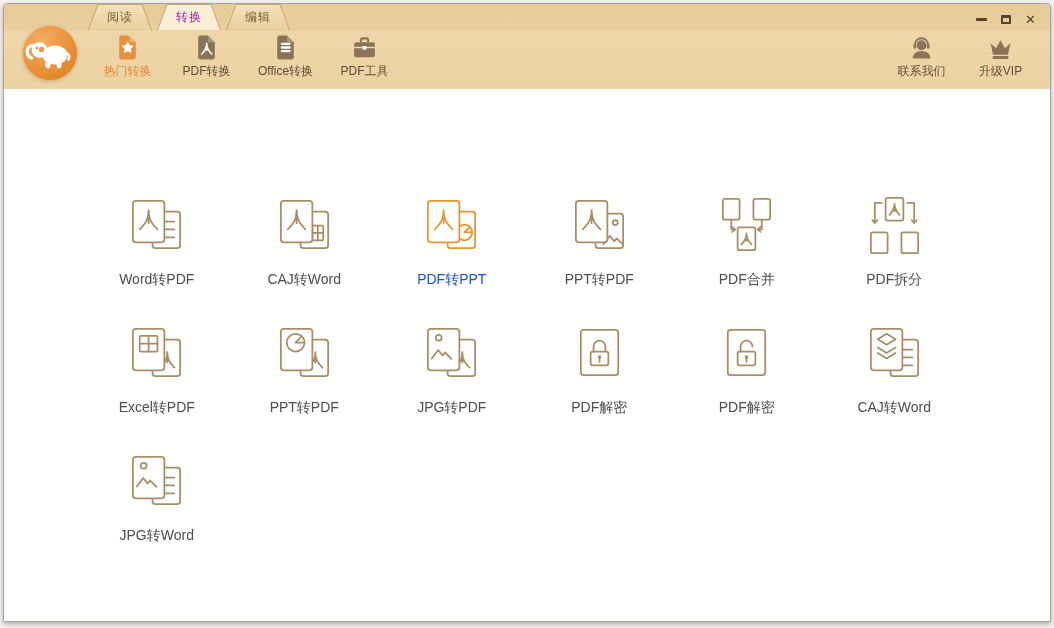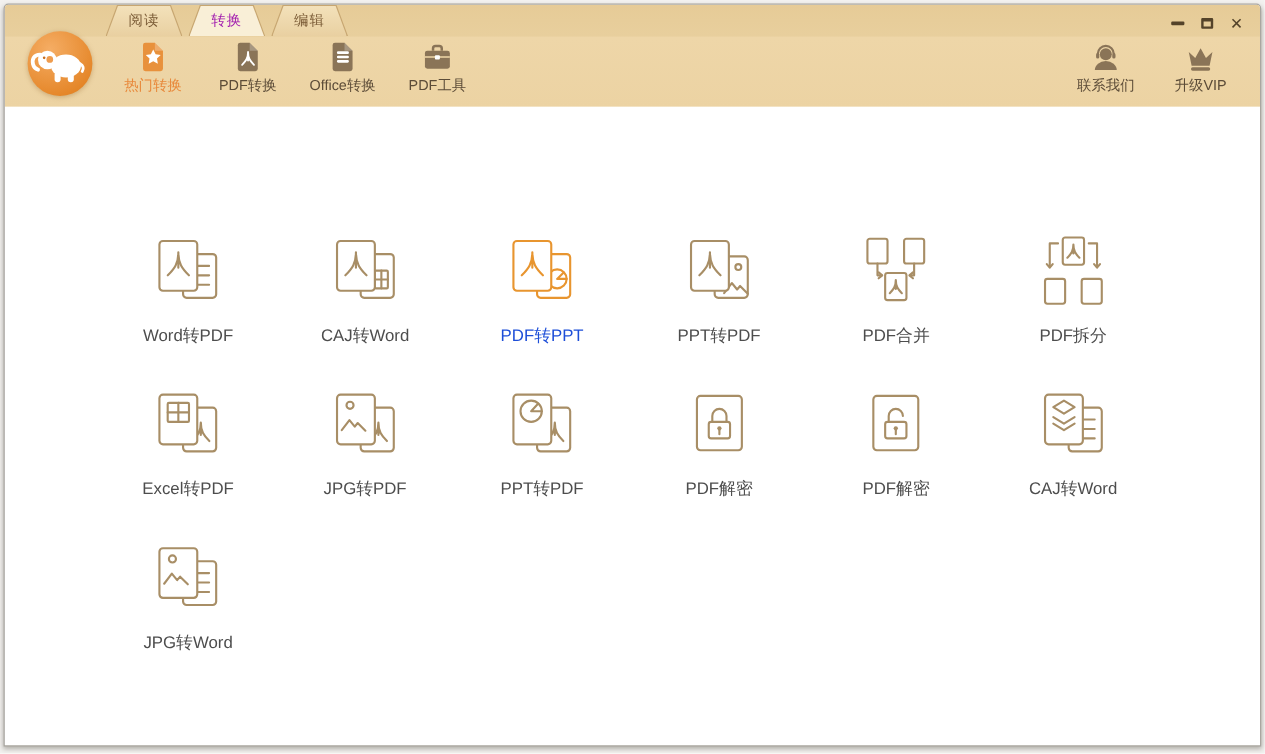--- a/index.html
+++ b/index.html
@@ -235,34 +235,34 @@
             <rect x="17" y="15" width="18" height="16" rx="1"></rect>
             <path d="M17 23h18M26 15v16"></path>
           </svg>
        <span class="glabel">Excel转PDF</span>
      </div>
         <div class="gitem ">
        <svg viewBox="0 0 68 68" fill="none" stroke="currentColor" stroke-width="1.8" stroke-linecap="round" stroke-linejoin="round">
             <rect x="30" y="19" width="28" height="37" rx="3"></rect>
             <path d="M45 31.5 C45 39.15 42.45 42.55 37.775 47.225 M45 31.5 C45 39.15 47.55 42.55 52.225 47.225 M45 37.025 L45 42.125"></path>
             <rect x="10" y="8" width="32" height="42" rx="3" fill="#fff"></rect>
+            <circle cx="25" cy="22" r="9"></circle>
+            <path d="M25 22l6-6.5M25 22h9"></path>
+          </svg>
+       <span class="glabel">PPT转PDF</span>
+     </div>
+        <div class="gitem ">
+       <svg viewBox="0 0 68 68" fill="none" stroke="currentColor" stroke-width="1.8" stroke-linecap="round" stroke-linejoin="round">
+            <rect x="30" y="19" width="28" height="37" rx="3"></rect>
+            <path d="M45 31.5 C45 39.15 42.45 42.55 37.775 47.225 M45 31.5 C45 39.15 47.55 42.55 52.225 47.225 M45 37.025 L45 42.125"></path>
+            <rect x="10" y="8" width="32" height="42" rx="3" fill="#fff"></rect>
             <circle cx="21" cy="17" r="3"></circle>
             <path d="M14 38l6.5-8.5 4.5 5.5 2.5-3 6.5 6.5"></path>
           </svg>
        <span class="glabel">JPG转PDF</span>
-     </div>
-        <div class="gitem ">
-       <svg viewBox="0 0 68 68" fill="none" stroke="currentColor" stroke-width="1.8" stroke-linecap="round" stroke-linejoin="round">
-            <rect x="30" y="19" width="28" height="37" rx="3"></rect>
-            <path d="M45 31.5 C45 39.15 42.45 42.55 37.775 47.225 M45 31.5 C45 39.15 47.55 42.55 52.225 47.225 M45 37.025 L45 42.125"></path>
-            <rect x="10" y="8" width="32" height="42" rx="3" fill="#fff"></rect>
-            <circle cx="25" cy="22" r="9"></circle>
-            <path d="M25 22l6-6.5M25 22h9"></path>
-          </svg>
-       <span class="glabel">PPT转PDF</span>
      </div>
         <div class="gitem ">
        <svg viewBox="0 0 68 68" fill="none" stroke="currentColor" stroke-width="1.8" stroke-linecap="round" stroke-linejoin="round">
             <rect x="15" y="9" width="38" height="46" rx="3"></rect>
             <path d="M28 31v-5a6 6 0 0 1 12 0v5"></path>
             <rect x="25" y="31" width="18" height="14" rx="2"></rect>
             <circle cx="34" cy="36.5" r="1.8" fill="currentColor" stroke="none"></circle>
             <path d="M34 38v3.5"></path>
           </svg>
        <span class="glabel">PDF解密</span>

